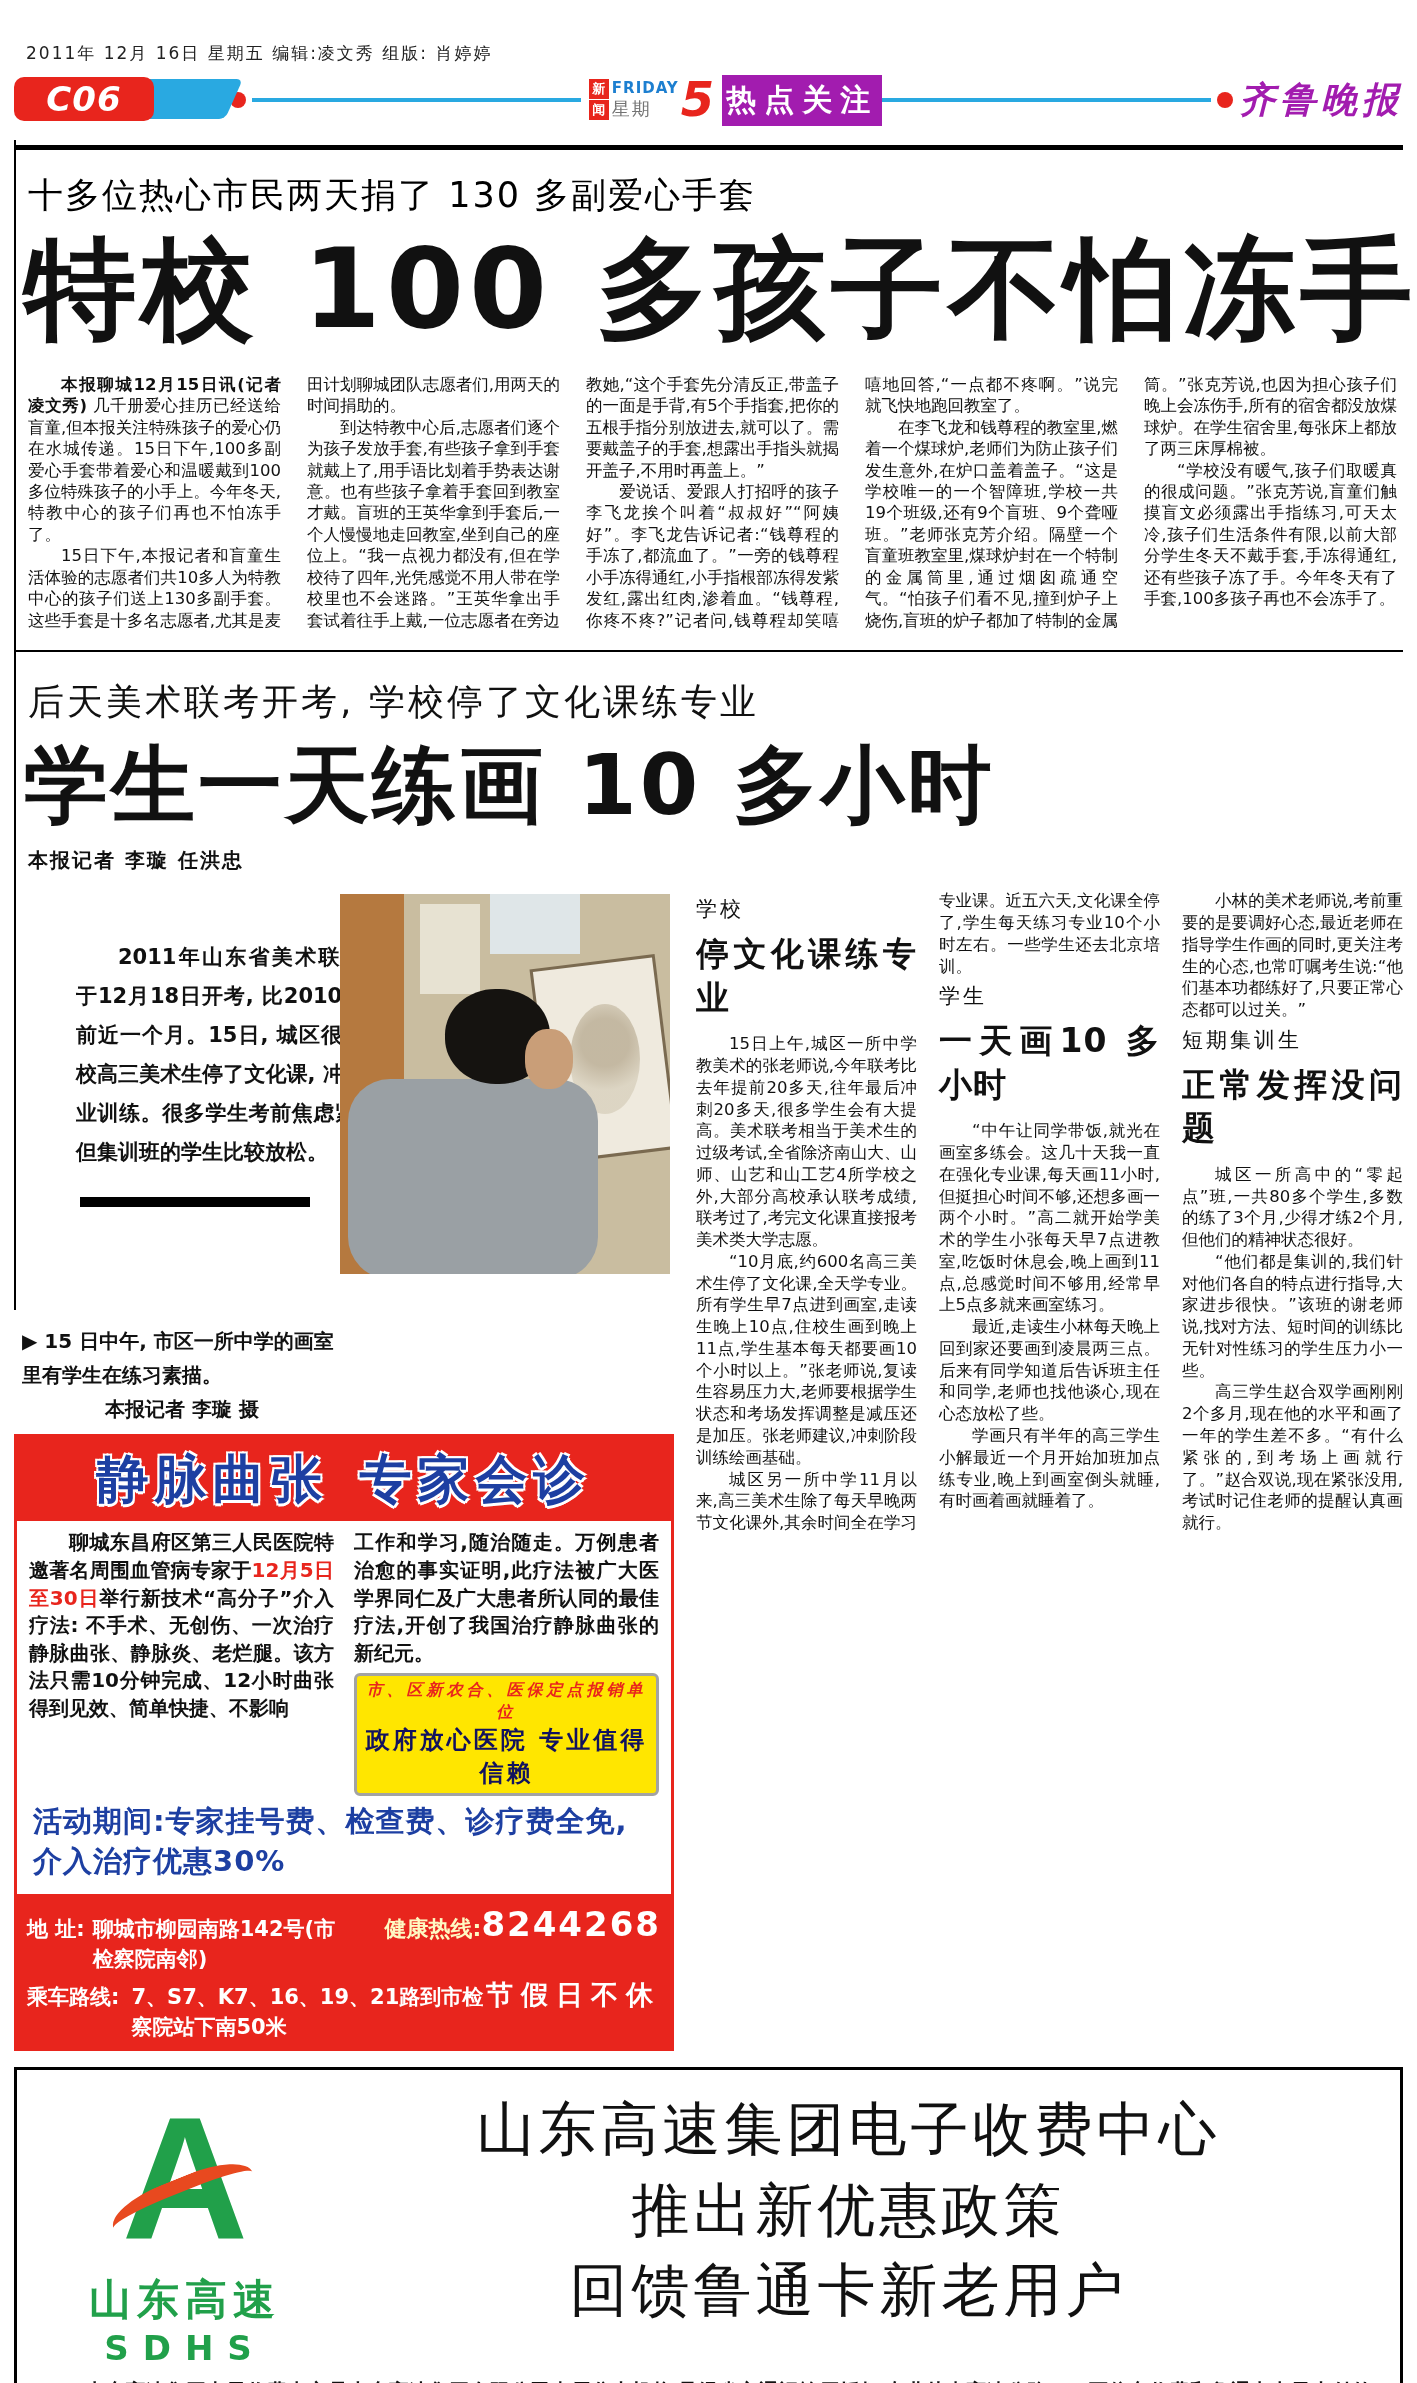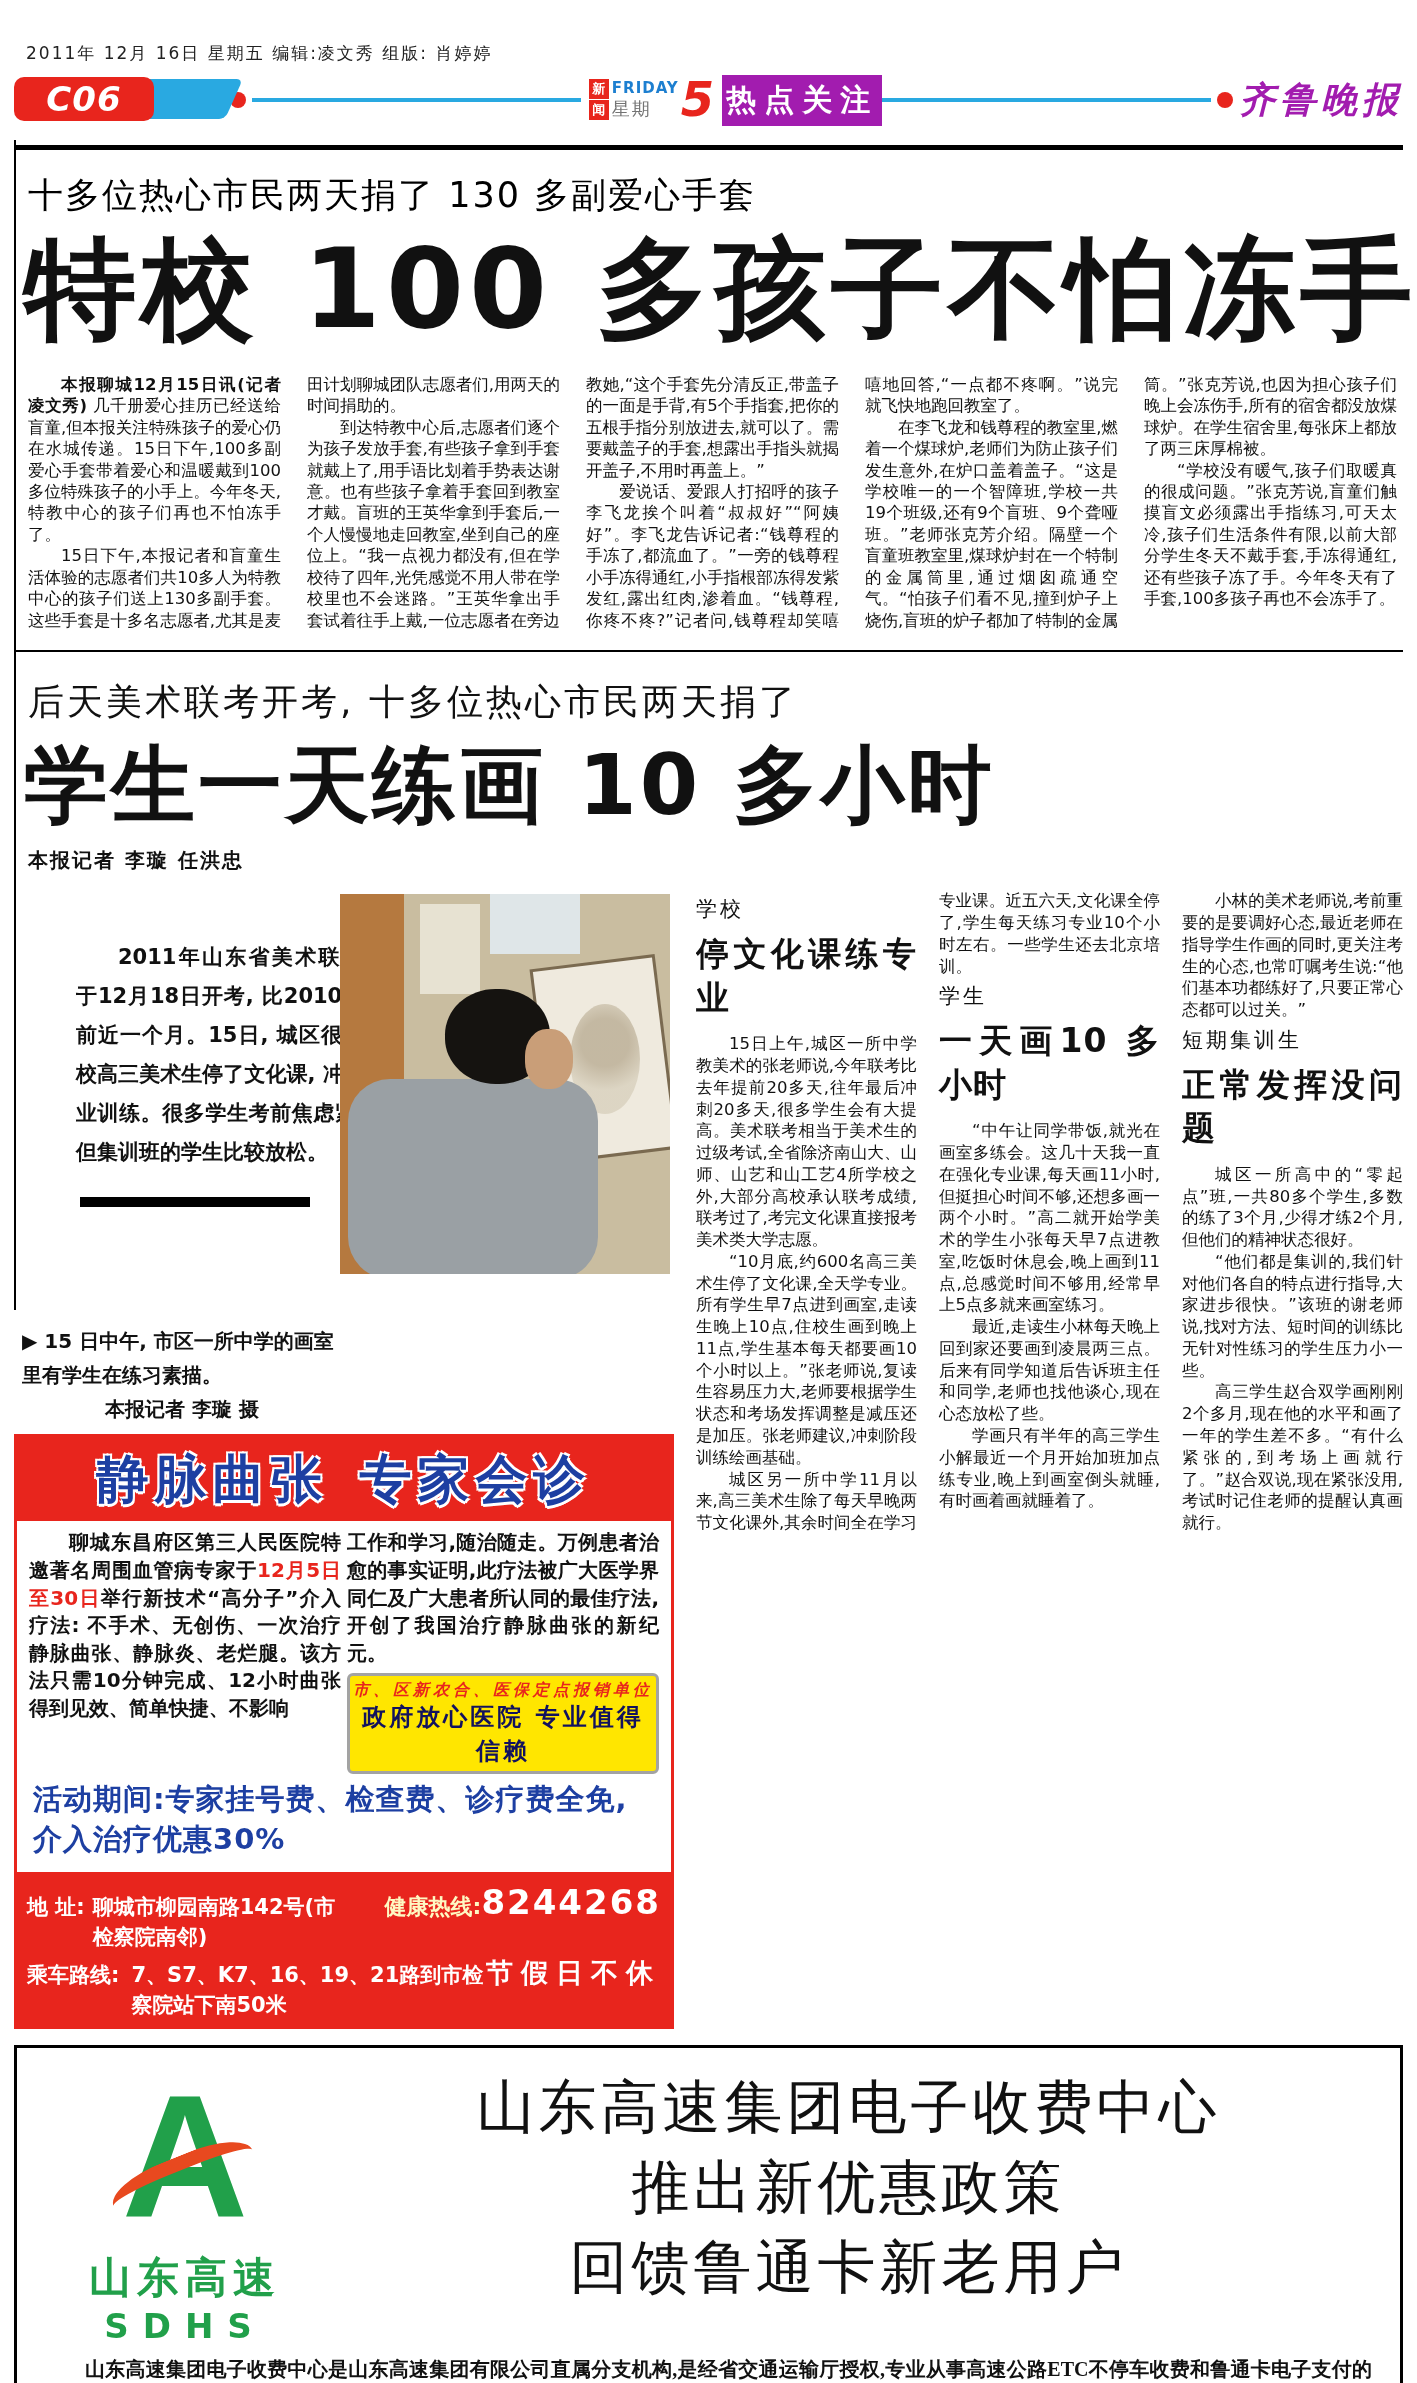--- a/index.html
+++ b/index.html
@@ -82,21 +82,21 @@
   .seclabel { font-size:21px; letter-spacing:3px; margin:6px 0 8px; break-after:avoid; }
   .sechead { font-size:33px; font-weight:900; letter-spacing:1px; margin-bottom:14px; break-after:avoid; }
   .a2right p { text-indent:2em; }
 
   
   .clinicad { width:660px; margin-top:8px; border:3px solid #e8251d; }
   .clinic-top { background:#e8251d; padding:8px 0 6px; text-align:center; }
   .bubble { color:#1d3fa2; font-size:52px; font-weight:900; letter-spacing:6px;
             text-shadow:-2px -2px 0 #fff, 2px -2px 0 #fff, -2px 2px 0 #fff, 2px 2px 0 #fff, 0 3px 0 #fff; }
   .clinic-body { background:#fff; padding:8px 12px 4px; position:relative; }
-  .clinic-cols { display:flex; gap:6px; font-size:20px; font-weight:bold; line-height:1.38; text-align:justify; }
+  .clinic-cols { display:flex; gap:20px; font-size:20px; font-weight:bold; line-height:1.38; text-align:justify; }
   .clinic-cols .colL { width:50%; text-indent:2em; }
   .clinic-colR { width:50%; display:flex; flex-direction:column; }
   .reddate { color:#e8251d; }
   .govbadge { margin-top:6px; background:#ffe600; border:3px solid #a3a3a3; border-radius:6px;
               text-align:center; padding:3px 2px; }
   .govbadge .g1 { color:#e8251d; font-size:16px; font-weight:bold; font-style:italic; letter-spacing:4px; display:block; }
   .govbadge .g2 { color:#12125e; font-size:24px; font-weight:900; letter-spacing:3px; display:block; }
   .promoline { color:#1d3fa2; font-size:29px; font-weight:900; padding:6px 4px 8px; letter-spacing:1px; }
   .clinic-bottom { background:#e8251d; color:#fff; padding:6px 10px; }
   .cb-row { display:flex; align-items:baseline; font-size:21px; font-weight:bold; line-height:1.45; }
@@ -164,21 +164,21 @@
     <p><span class="lead">本报聊城12月15日讯(记者 凌文秀)</span><span> 几千册爱心挂历已经送给盲童,但本报关注特殊孩子的爱心仍在水城传递。15日下午,100多副爱心手套带着爱心和温暖戴到100多位特殊孩子的小手上。今年冬天,特教中心的孩子们再也不怕冻手了。</span></p>
     <p>15日下午,本报记者和盲童生活体验的志愿者们共10多人为特教中心的孩子们送上130多副手套。这些手套是十多名志愿者,尤其是麦田计划聊城团队志愿者们,用两天的时间捐助的。</p>
     <p>到达特教中心后,志愿者们逐个为孩子发放手套,有些孩子拿到手套就戴上了,用手语比划着手势表达谢意。也有些孩子拿着手套回到教室才戴。盲班的王英华拿到手套后,一个人慢慢地走回教室,坐到自己的座位上。“我一点视力都没有,但在学校待了四年,光凭感觉不用人带在学校里也不会迷路。”王英华拿出手套试着往手上戴,一位志愿者在旁边教她,“这个手套先分清反正,带盖子的一面是手背,有5个手指套,把你的五根手指分别放进去,就可以了。需要戴盖子的手套,想露出手指头就揭开盖子,不用时再盖上。”</p>
     <p>爱说话、爱跟人打招呼的孩子李飞龙挨个叫着“叔叔好”“阿姨好”。李飞龙告诉记者:“钱尊程的手冻了,都流血了。”一旁的钱尊程小手冻得通红,小手指根部冻得发紫发红,露出红肉,渗着血。“钱尊程,你疼不疼?”记者问,钱尊程却笑嘻嘻地回答,“一点都不疼啊。”说完就飞快地跑回教室了。</p>
     <p>在李飞龙和钱尊程的教室里,燃着一个煤球炉,老师们为防止孩子们发生意外,在炉口盖着盖子。“这是学校唯一的一个智障班,学校一共19个班级,还有9个盲班、9个聋哑班。”老师张克芳介绍。隔壁一个盲童班教室里,煤球炉封在一个特制的金属筒里,通过烟囱疏通空气。“怕孩子们看不见,撞到炉子上烧伤,盲班的炉子都加了特制的金属筒。”张克芳说,也因为担心孩子们晚上会冻伤手,所有的宿舍都没放煤球炉。在学生宿舍里,每张床上都放了两三床厚棉被。</p>
     <p>“学校没有暖气,孩子们取暖真的很成问题。”张克芳说,盲童们触摸盲文必须露出手指练习,可天太冷,孩子们生活条件有限,以前大部分学生冬天不戴手套,手冻得通红,还有些孩子冻了手。今年冬天有了手套,100多孩子再也不会冻手了。</p>
   </div>
 
   <div class="divider"></div>
 
-  <div class="a2kicker">后天美术联考开考, 十多位热心市民两天捐了</div>
+  <div class="a2kicker">后天美术联考开考, 学校停了文化课练专业</div>
   <div class="a2headline">学生一天练画 10 多小时</div>
   <div class="a2byline">本报记者  李璇  任洪忠</div>
 
   <div class="a2row">
     <div class="a2left">
       <div class="introzone">
         <div class="a2intro">
             <p>2011年山东省美术联考将于12月18日开考, 比2010年提前近一个月。15日, 城区很多学校高三美术生停了文化课, 冲刺专业训练。很多学生考前焦虑紧张, 但集训班的学生比较放松。</p>
           </div>
         <div class="introrule"></div>

